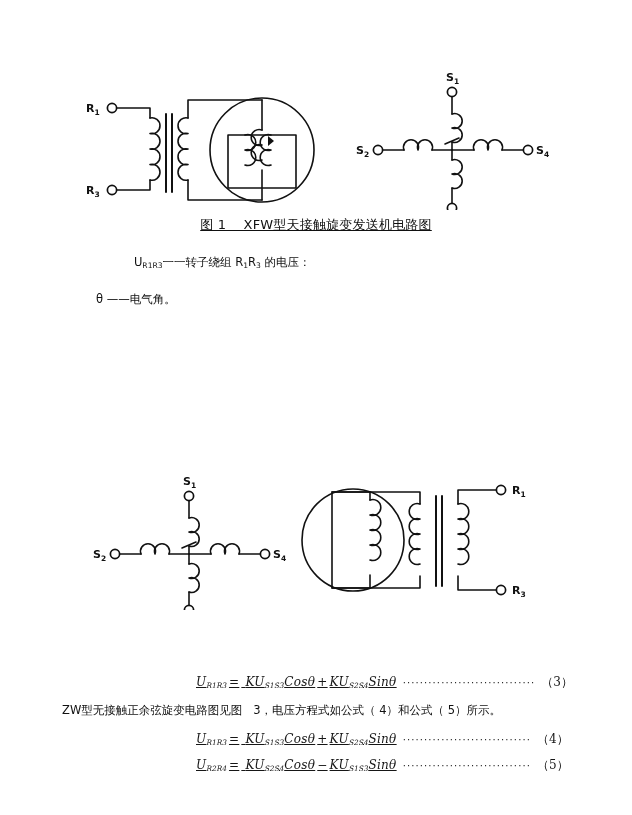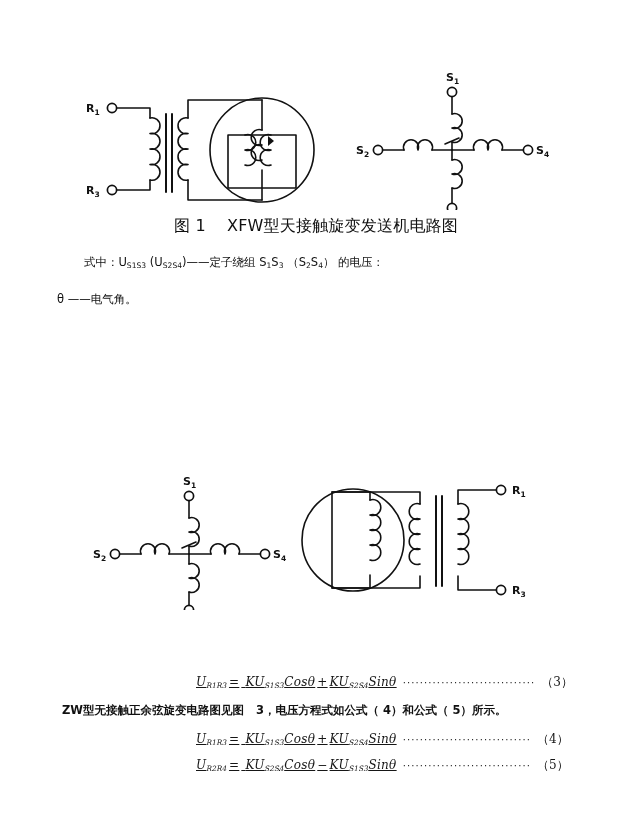--- a/index.html
+++ b/index.html
@@ -29,25 +29,26 @@
   }
   .fig-canvas {
     position: relative;
     width: 632px;
   }
   .fig-canvas svg {
     display: block;
   }
   .fig-caption {
     text-align: center;
-    font-size: 16px;
+    font-size: 13px;
     font-family: "DejaVu Sans", "Liberation Sans", sans-serif;
     color: #111;
     letter-spacing: 0.2px;
     white-space: pre;
+    text-decoration: underline;
   }
 
   
   .textblock {
     position: absolute;
     left: 0;
     width: 632px;
     font-size: 11.5px;
     line-height: 17px;
     color: #111;
@@ -194,27 +195,27 @@
           <text x="356" y="84">S<tspan font-size="7.5" dy="3">2</tspan></text>
           <text x="536" y="84">S<tspan font-size="7.5" dy="3">4</tspan></text>
           <text x="446" y="157">S<tspan font-size="7.5" dy="3">3</tspan></text>
         </g>
       </svg>
     </div>
     <div class="fig-caption" style="margin-top:6px;">图 1    XFW型天接触旋变发送机电路图</div>
   </div>
 
   <div class="textblock" style="top:237px;">
-    <div class="tline" style="padding-left:62px;">
-      <span>式中：U</span><sub>S1S3</sub><span> (U</span><sub>S2S4</sub><span>)——定子绕组 S</span><sub>1</sub><span>S</span><sub>3</sub><span> （S</span><sub>2</sub><span>S</span><sub>4</sub><span>） 的电压：</span>
+
+    <div class="tline" style="padding-left:112px;">
+      <span>U</span><sub>R1R3</sub><span>一一转子绕组 R</span><sub>1</sub><span>R</span><sub>3</sub><span> 的电压：</span>
     </div>
 
 
-
-    <div class="tline" style="padding-left:57px;">θ ——电气角。</div>
+    <div class="tline" style="padding-left:96px;">θ ——电气角。</div>
 
   </div>
 
   <div class="figure" style="top:470px;">
     <div class="fig-canvas">
       <svg width="632" height="140" viewBox="0 0 632 140">
         <g fill="none" stroke="#111" stroke-width="1.6" stroke-linecap="round" stroke-linejoin="round">
 
           <circle cx="189" cy="26" r="4.6" fill="#fff" stroke="#111" stroke-width="1.7"></circle>
           <path d="M189 31 V48"></path>
@@ -293,21 +294,21 @@
       </svg>
     </div>
   </div>
 
   <div class="formula-row" style="top:674px; padding-left:196px;">
     <span class="fm-body"><span>U</span><sub>R1R3</sub><span class="op">=</span> <span>KU</span><sub>S1S3</sub><span>Cosθ</span><span class="op">+</span><span>KU</span><sub>S2S4</sub><span>Sinθ</span></span>
     <span class="fm-leader">·······························</span>
     <span class="fm-num">（3）</span>
   </div>
 
-  <div class="textblock" style="top:702px;font-weight:bold;">
+  <div class="textblock" style="top:702px;">
     <div class="tline" style="padding-left:62px;">ZW型无接触正余弦旋变电路图见图   3，电压方程式如公式（ 4）和公式（ 5）所示。</div>
   </div>
 
   <div class="formula-row" style="top:731px; padding-left:196px;">
     <span class="fm-body"><span>U</span><sub>R1R3</sub><span class="op">=</span> <span>KU</span><sub>S1S3</sub><span>Cosθ</span><span class="op">+</span><span>KU</span><sub>S2S4</sub><span>Sinθ</span></span>
     <span class="fm-leader">······························</span>
     <span class="fm-num">（4）</span>
   </div>
 
   <div class="formula-row" style="top:757px; padding-left:196px;">

